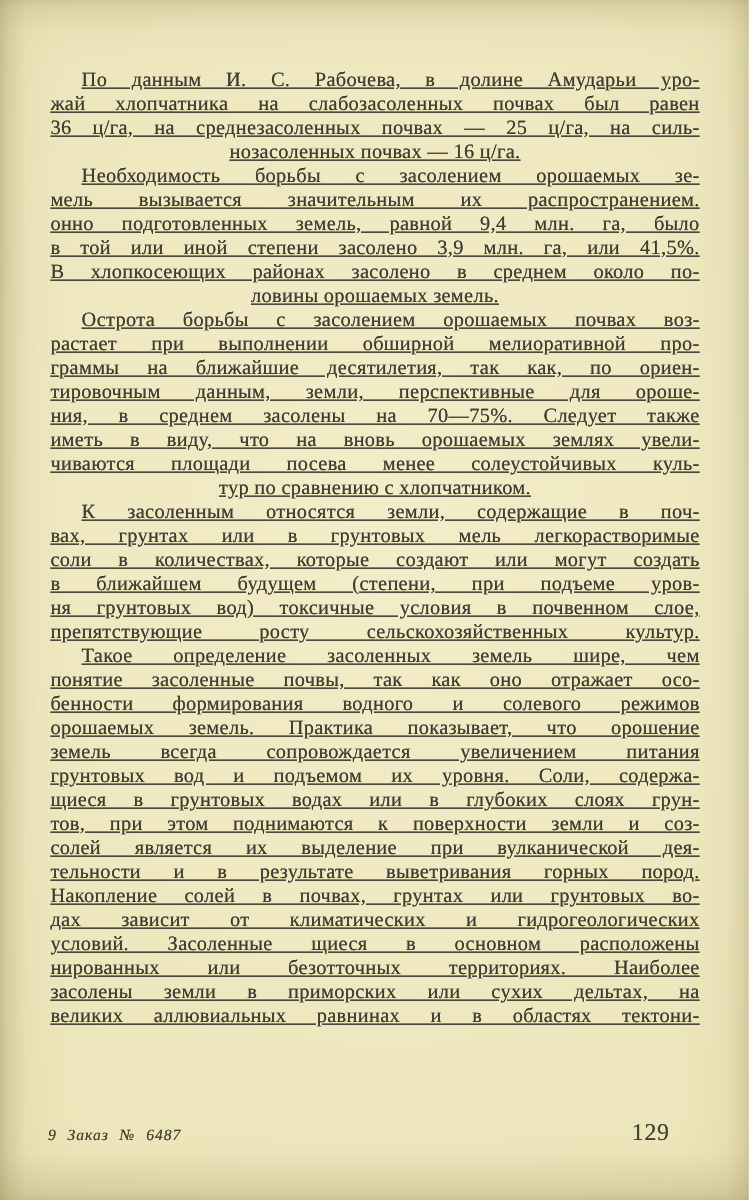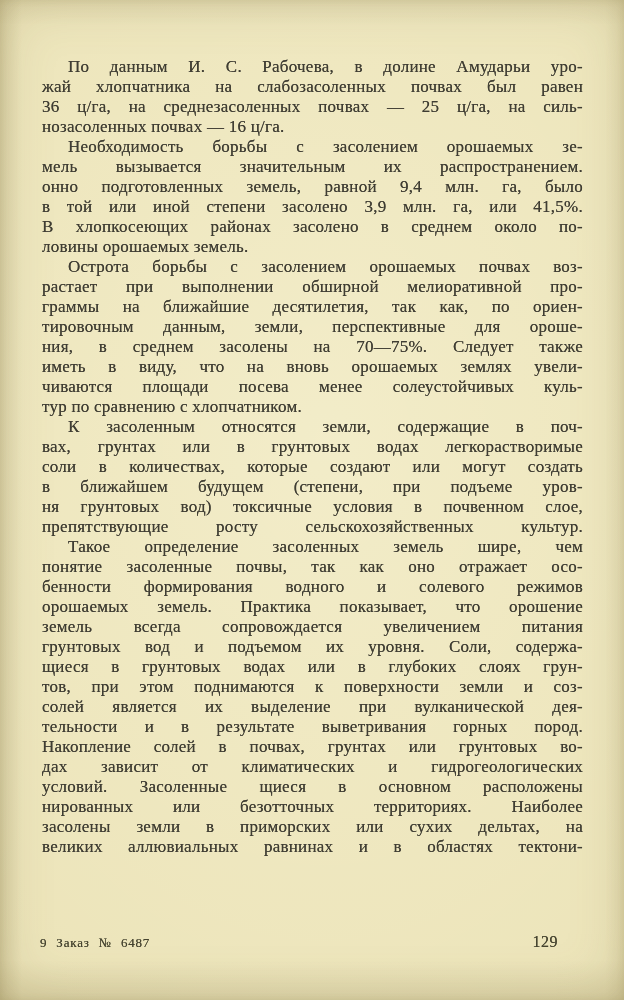--- a/index.html
+++ b/index.html
@@ -27,54 +27,56 @@
   .text-block {
     position: absolute;
     left: 42px;
     top: 57px;
     width: 541px;
     font-size: 17px;
     line-height: 20px;
     color: #3f3d33;
     letter-spacing: 0.25px;
     text-shadow: 0 0 0.55px rgba(63,61,51,0.85);
+    text-decoration: underline;
   }
   .line {
     height: 20px;
     white-space: nowrap;
   }
   .jline {
     white-space: normal;
     text-align: justify;
     text-align-last: justify;
   }
   .lline {
-    text-align: left;
+    text-align: center;
   }
   .indent {
     text-indent: 26px;
   }
   .footer {
     position: absolute;
     left: 40px;
     top: 933px;
     width: 543px;
     display: flex;
     justify-content: space-between;
     align-items: baseline;
     color: #45432f;
   }
   .footer-left {
     font-size: 13px;
     letter-spacing: 0.8px;
     word-spacing: 5px;
     text-shadow: 0 0 0.5px rgba(69,67,47,0.8);
+    font-style: italic;
   }
   .footer-page {
-    font-size: 16px;
+    font-size: 20px;
     margin-right: 25px;
     letter-spacing: 0.5px;
     text-shadow: 0 0 0.5px rgba(69,67,47,0.8);
   }
 </style>
 </head>
 <body>
 
 <div class="page">
   <div class="text-block">
@@ -90,21 +92,21 @@
       <div class="line lline">ловины орошаемых земель.</div>
       <div class="line jline indent">Острота борьбы с засолением орошаемых почвах воз-</div>
       <div class="line jline">растает при выполнении обширной мелиоративной про-</div>
       <div class="line jline">граммы на ближайшие десятилетия, так как, по ориен-</div>
       <div class="line jline">тировочным данным, земли, перспективные для ороше-</div>
       <div class="line jline">ния, в среднем засолены на 70—75%. Следует также</div>
       <div class="line jline">иметь в виду, что на вновь орошаемых землях увели-</div>
       <div class="line jline">чиваются площади посева менее солеустойчивых куль-</div>
       <div class="line lline">тур по сравнению с хлопчатником.</div>
       <div class="line jline indent">К засоленным относятся земли, содержащие в поч-</div>
-      <div class="line jline">вах, грунтах или в грунтовых водах легкорастворимые</div>
+      <div class="line jline">вах, грунтах или в грунтовых мель легкорастворимые</div>
       <div class="line jline">соли в количествах, которые создают или могут создать</div>
       <div class="line jline">в ближайшем будущем (степени, при подъеме уров-</div>
       <div class="line jline">ня грунтовых вод) токсичные условия в почвенном слое,</div>
       <div class="line jline">препятствующие росту сельскохозяйственных культур.</div>
       <div class="line jline indent">Такое определение засоленных земель шире, чем</div>
       <div class="line jline">понятие засоленные почвы, так как оно отражает осо-</div>
       <div class="line jline">бенности формирования водного и солевого режимов</div>
       <div class="line jline">орошаемых земель. Практика показывает, что орошение</div>
       <div class="line jline">земель всегда сопровождается увеличением питания</div>
       <div class="line jline">грунтовых вод и подъемом их уровня. Соли, содержа-</div>

